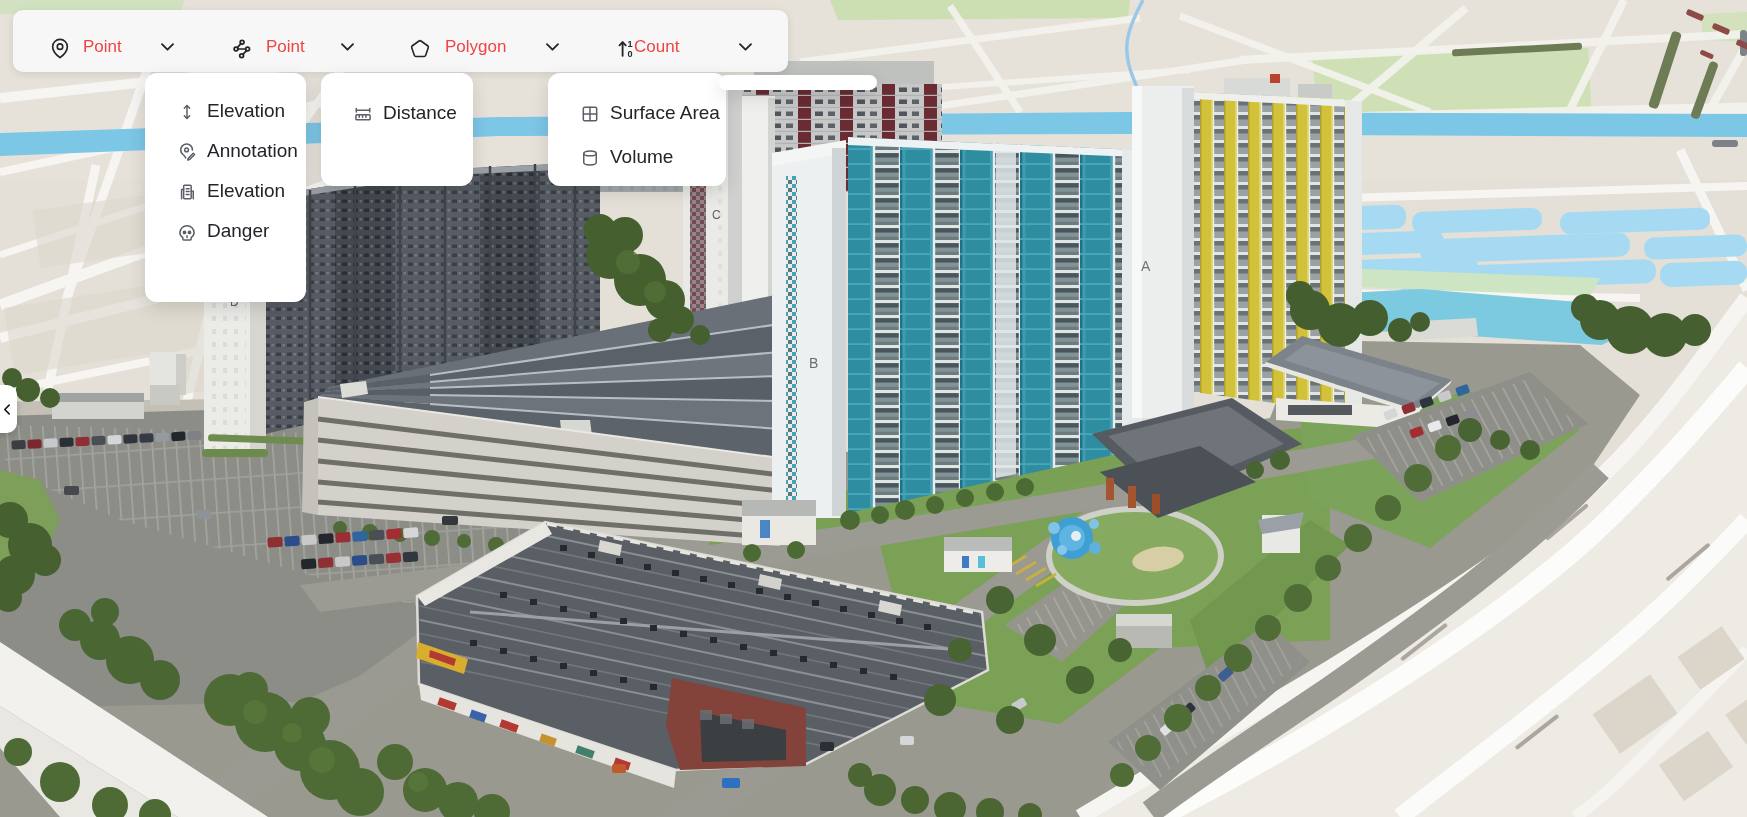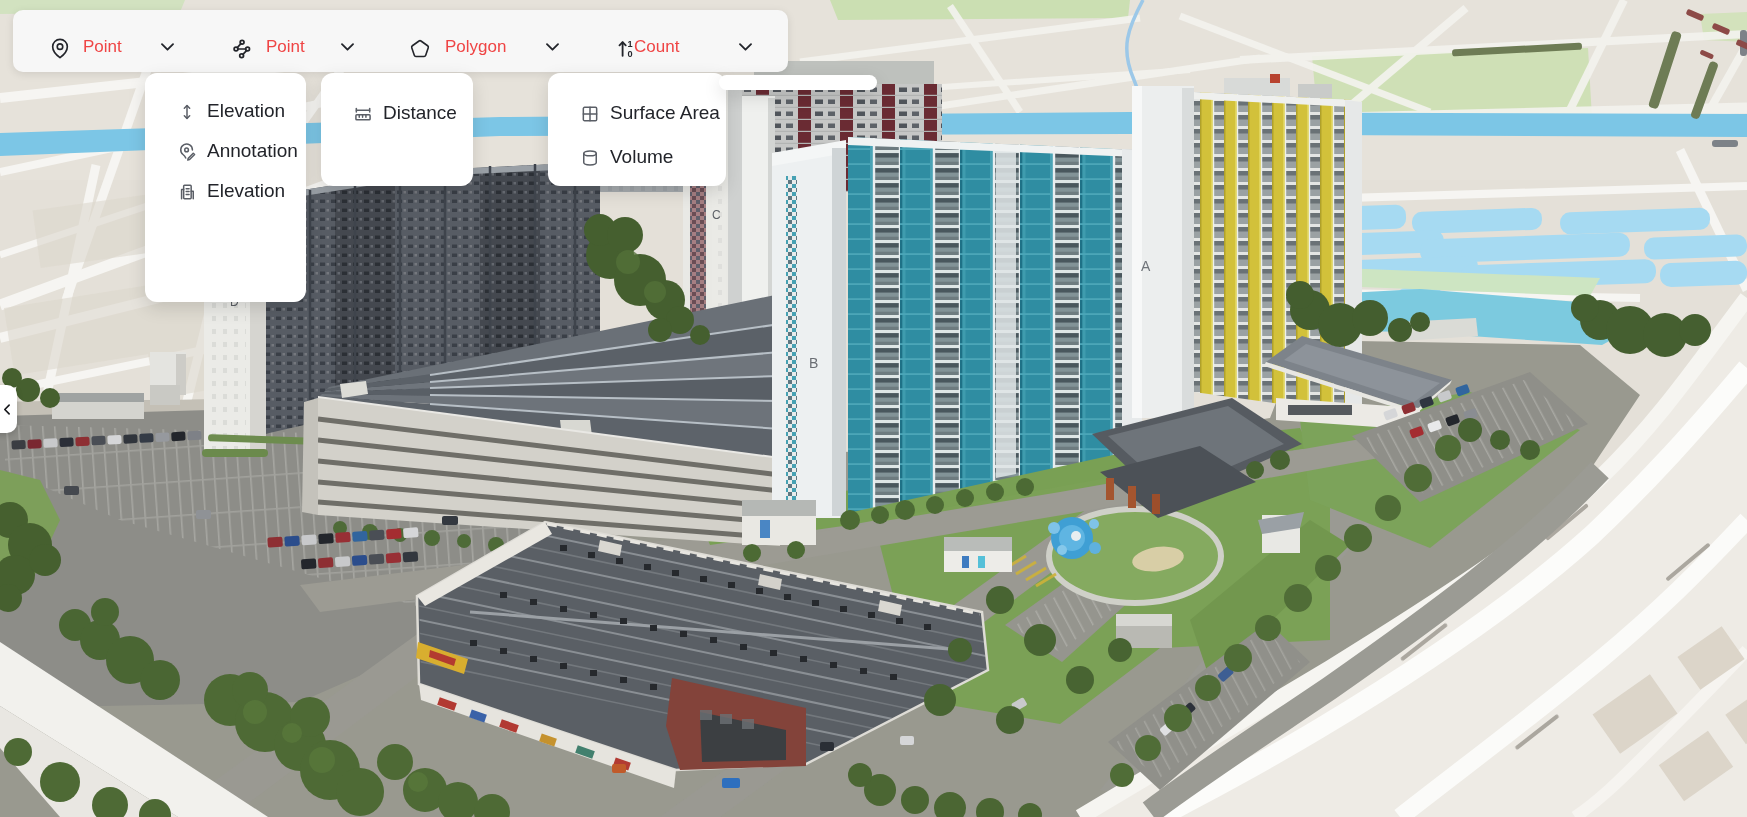--- a/index.html
+++ b/index.html
@@ -758,20 +758,29 @@
           <rect x="8" y="4" width="9" height="16" rx="1"></rect>
           <path d="M11 8h3.5"></path>
           <path d="M11 11.5h3.5"></path>
           <path d="M11 15h3.5"></path>
           <path d="M8 9H5.5v11"></path>
           <path d="M17 11h2.5v9"></path>
         </svg>
         <span class="mtxt">Elevation</span>
       </div>
 
+  <div class="mi">
+        <svg class="ic" width="20" height="20" viewBox="0 0 24 24" fill="none" stroke="#5a5e66" stroke-width="1.8" stroke-linecap="round" stroke-linejoin="round">
+          <path d="M17 20.5v-1.8c2-1.2 3.5-3.3 3.5-5.7a8.5 8.5 0 1 0-17 0c0 2.4 1.4 4.5 3.5 5.7v1.8a1 1 0 0 0 1 1h8a1 1 0 0 0 1-1Z"></path>
+          <circle cx="9" cy="12.5" r="1.4" fill="#5a5e66"></circle>
+          <circle cx="15" cy="12.5" r="1.4" fill="#5a5e66"></circle>
+          <path d="M12 16.5v2"></path>
+        </svg>
+        <span class="mtxt">Danger</span>
+      </div>
 </div>
 
 <div class="menu" style="left:321px;top:73px;width:152px;height:97px;padding-top:7px">
 
   <div class="mi mi2">
         <svg class="ic" width="20" height="20" viewBox="0 0 24 24" fill="none" stroke="#5a5e66" stroke-width="1.8" stroke-linecap="round" stroke-linejoin="round">
           <path d="M4 7.5h16"></path>
           <path d="M4 9.5v-4"></path>
           <path d="M20 9.5v-4"></path>
           <rect x="3.5" y="13" width="17" height="6" rx="1"></rect>

